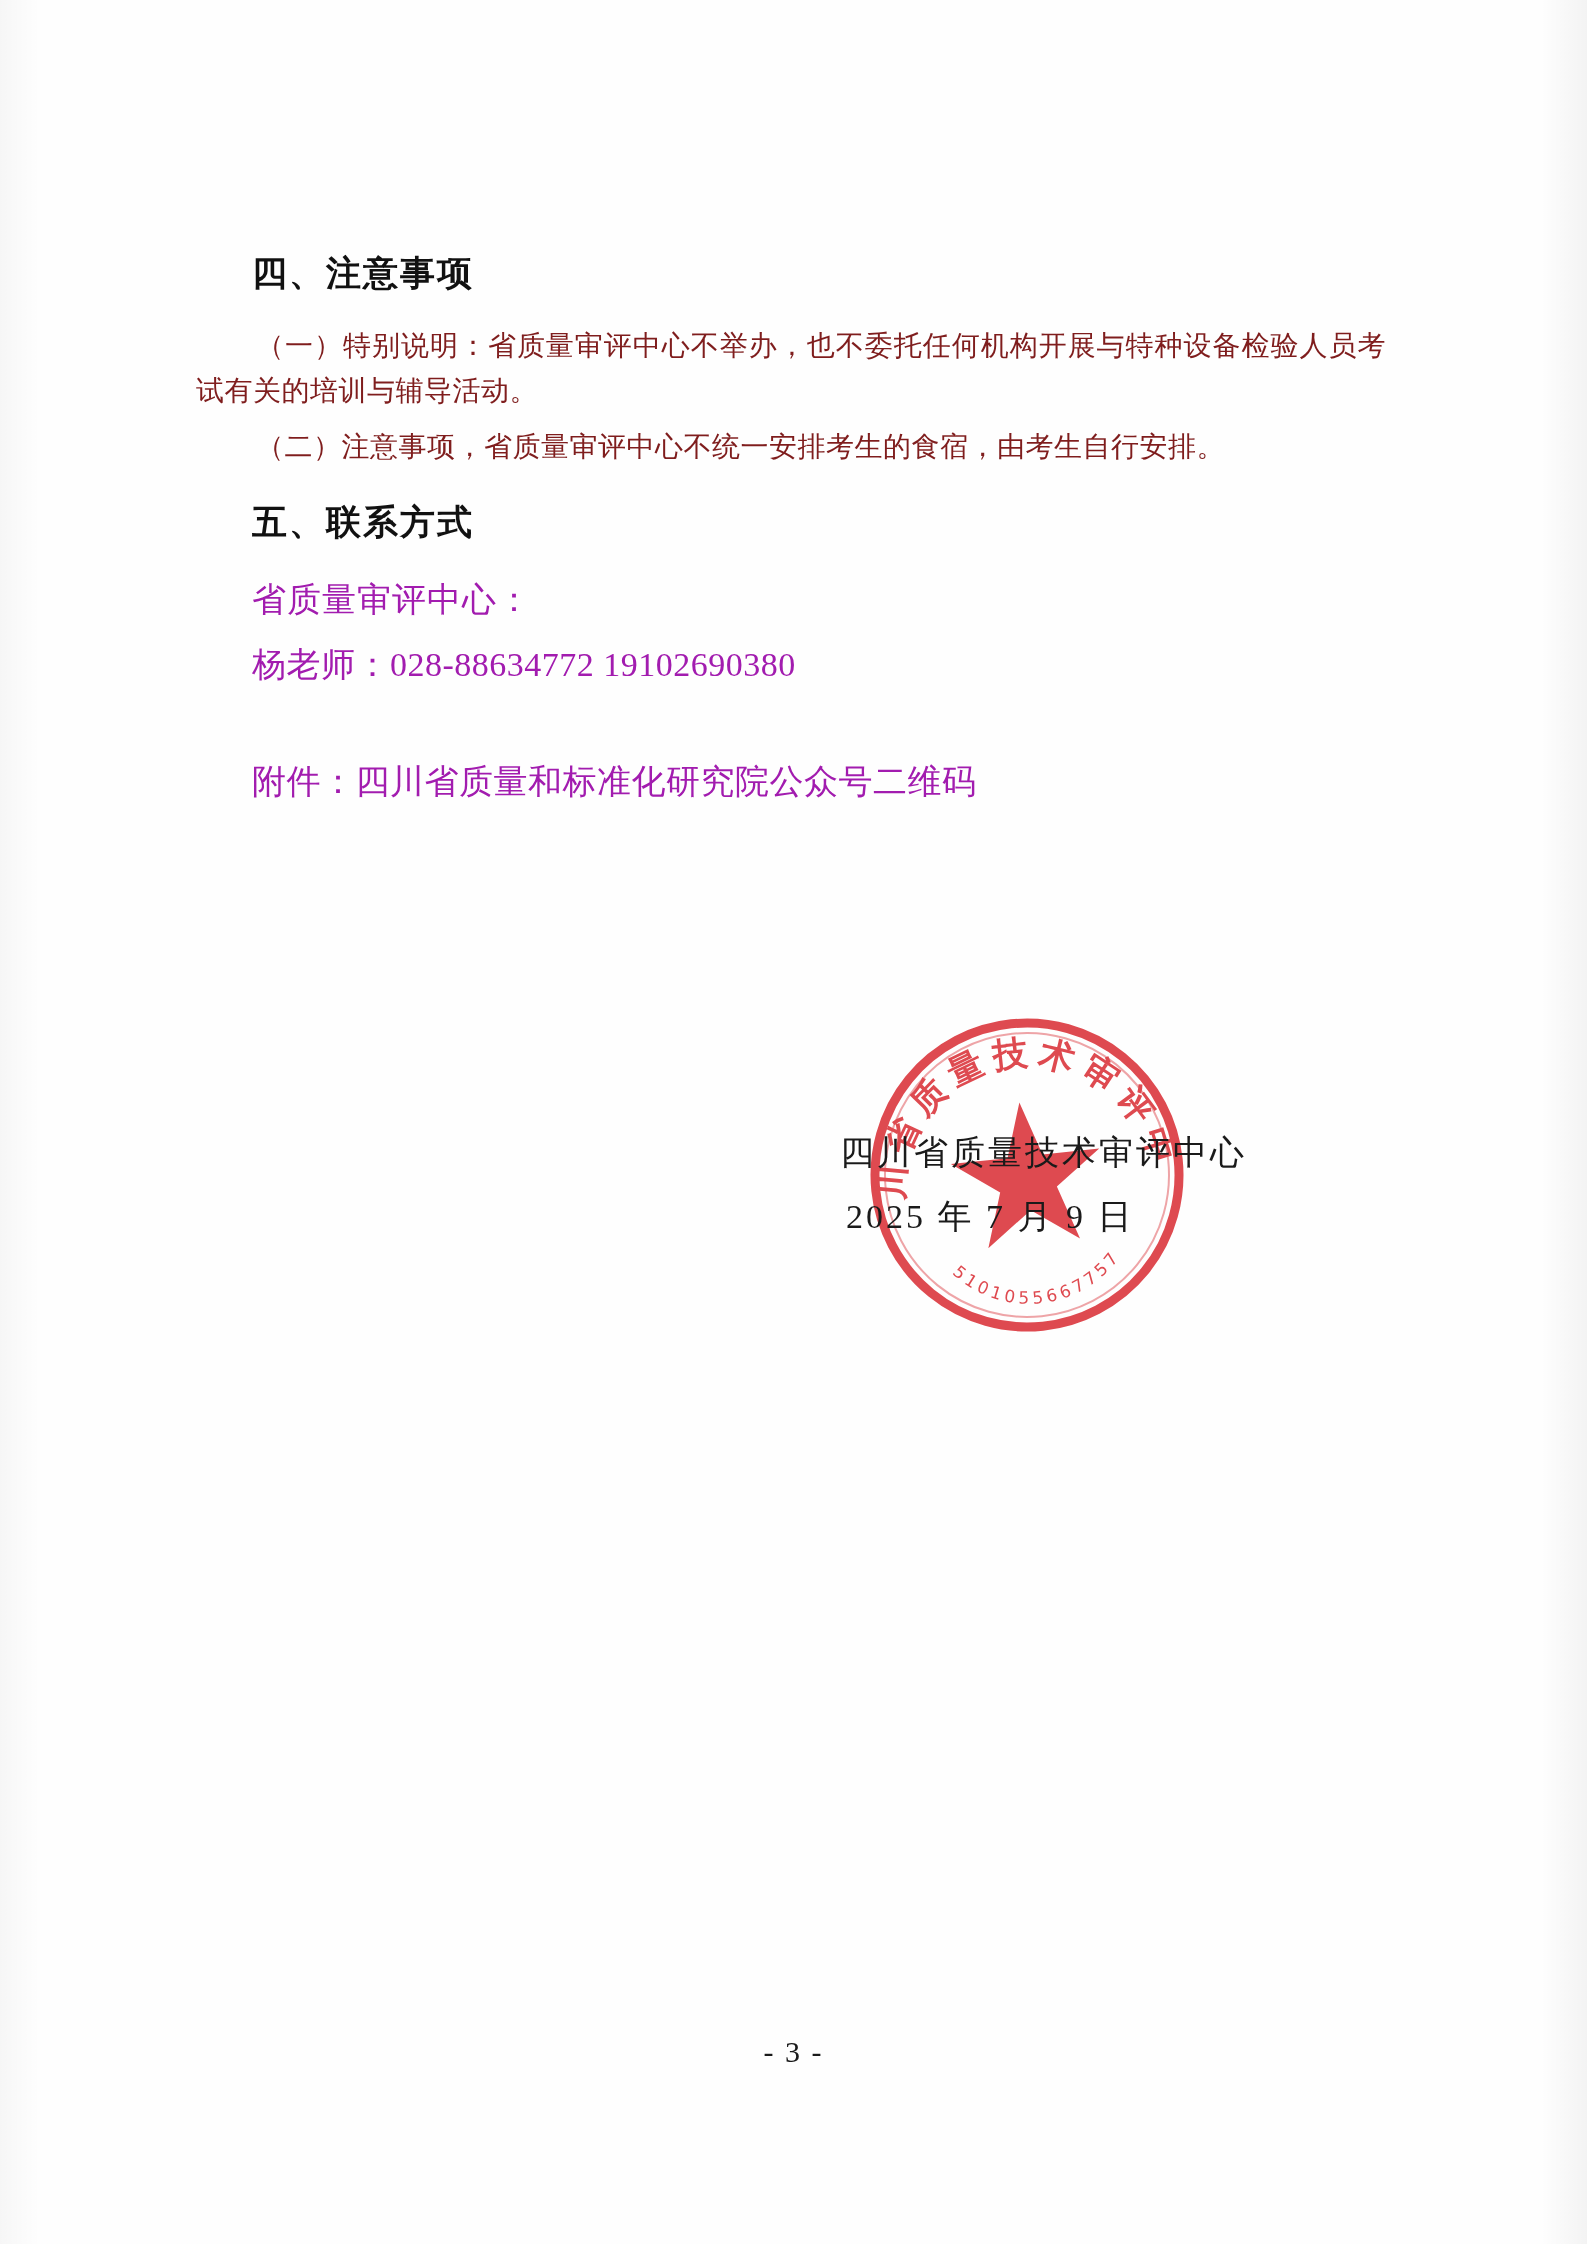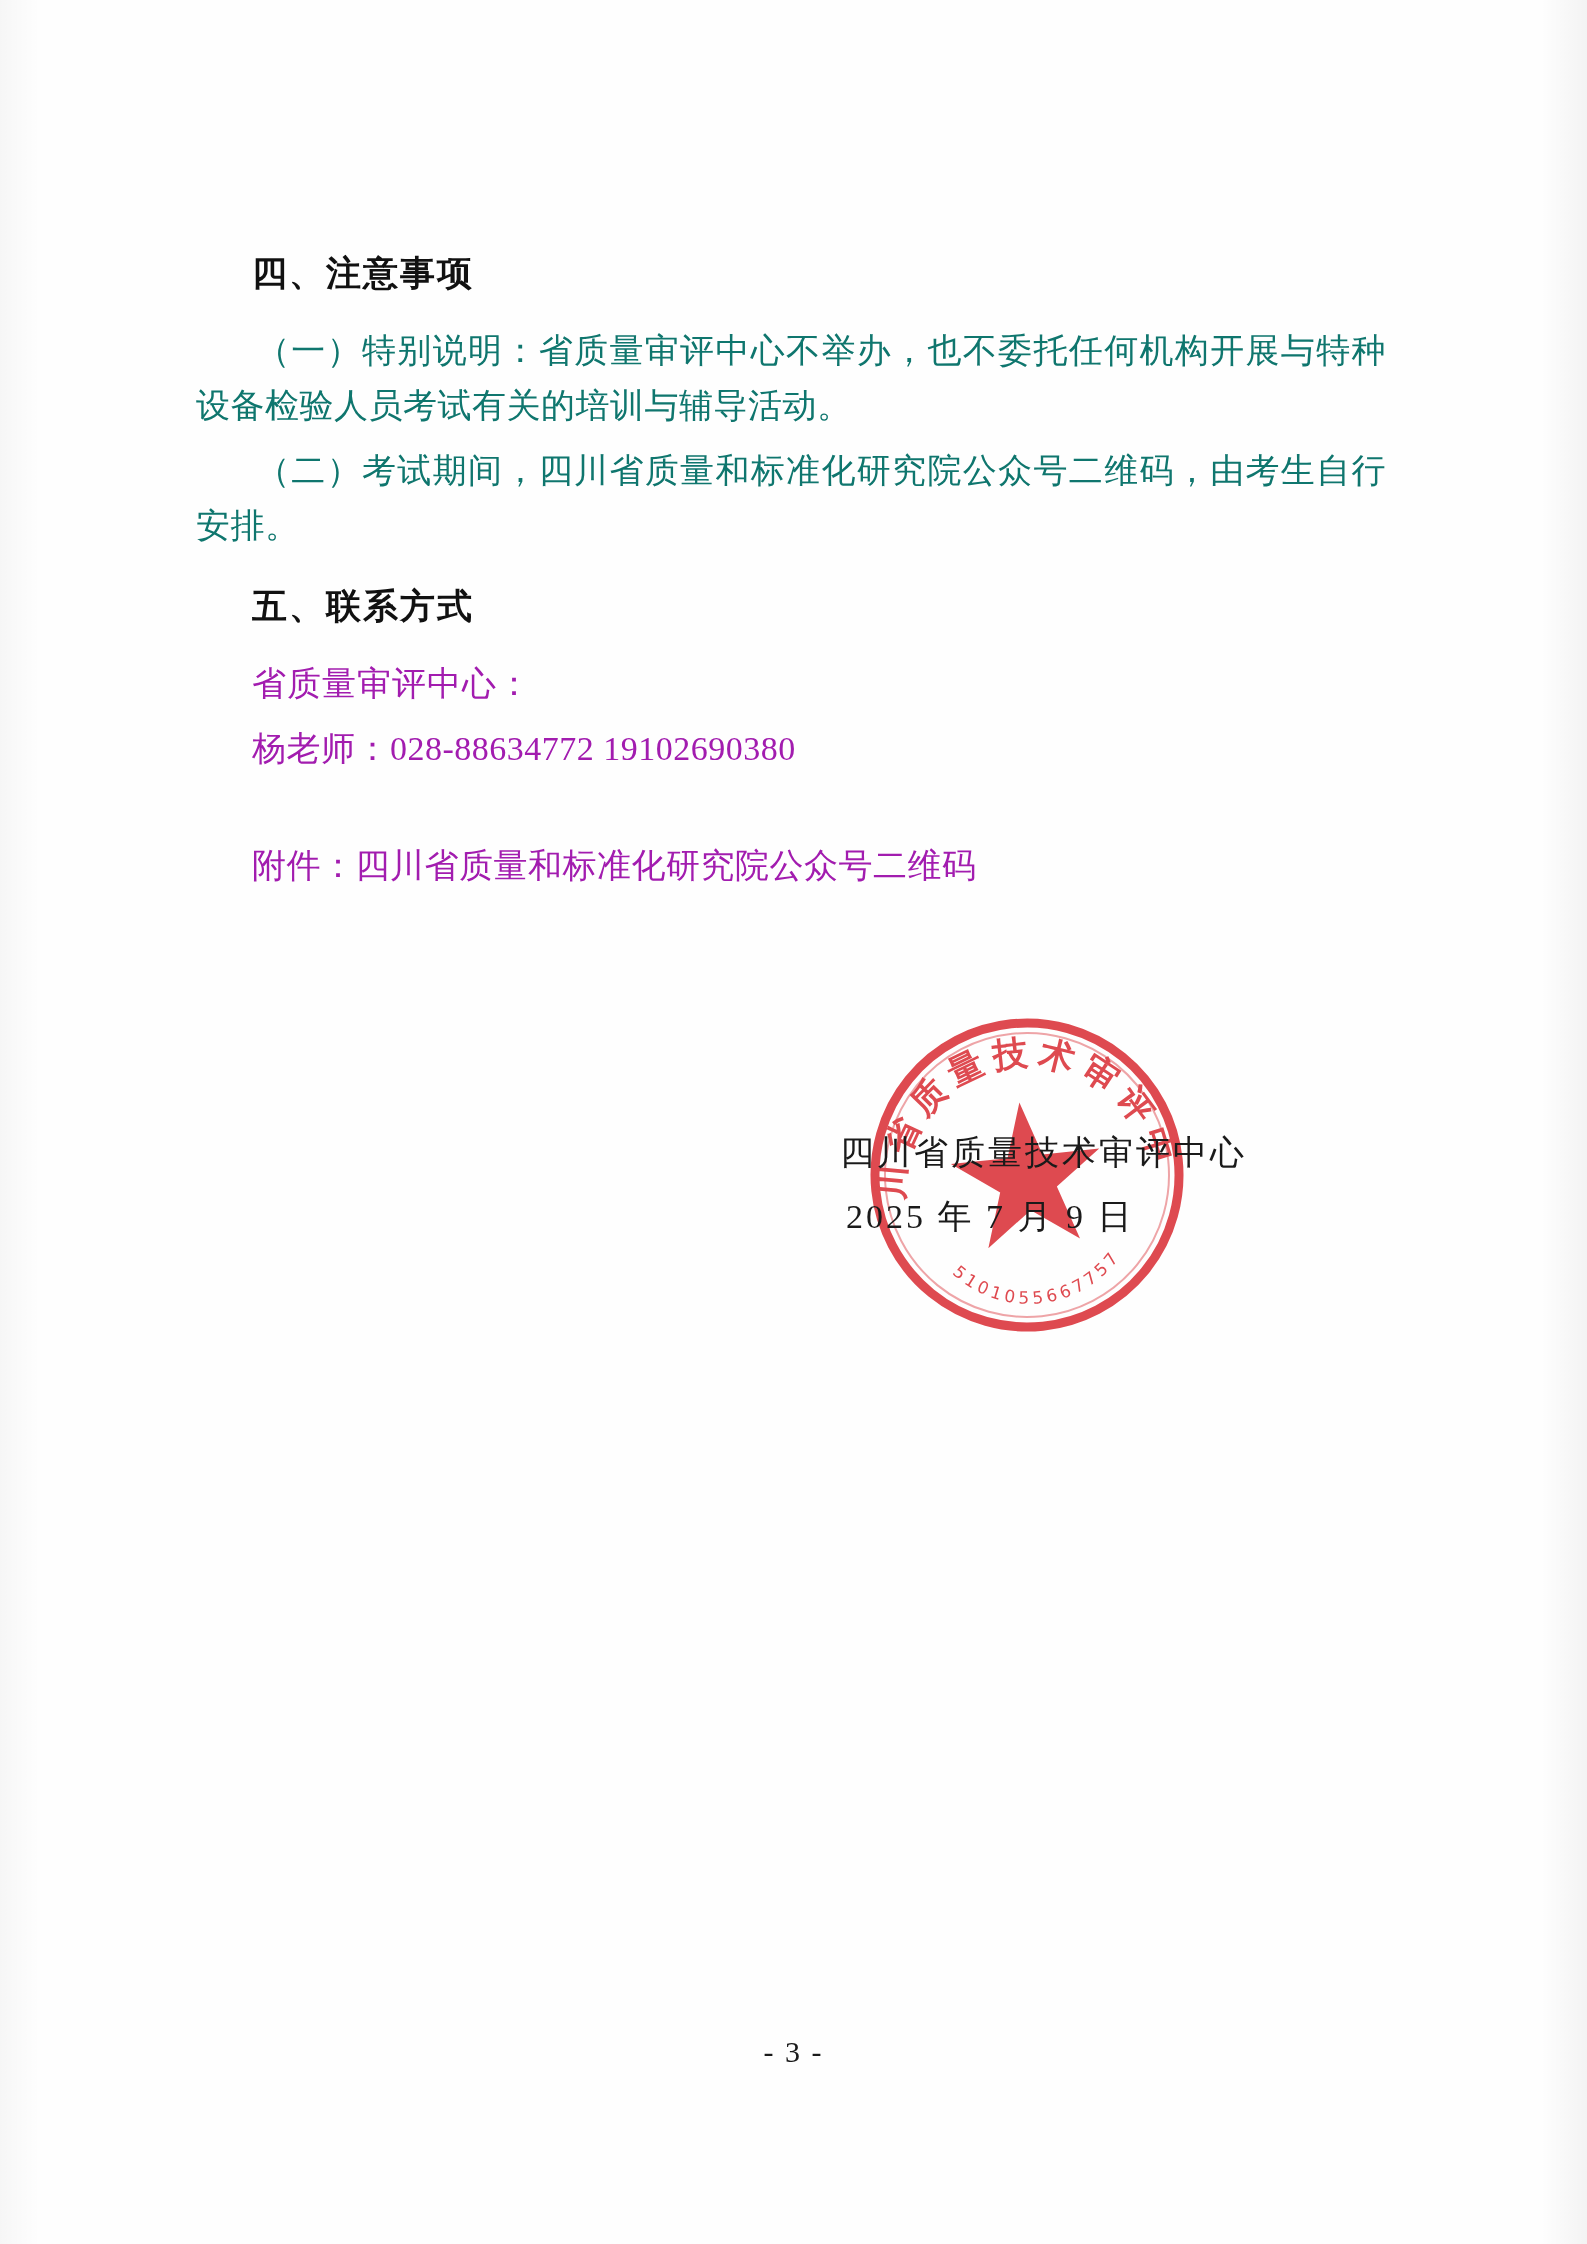--- a/index.html
+++ b/index.html
@@ -54,26 +54,26 @@
     letter-spacing: 2px;
     margin: 0 0 26px 0;
     padding-left: 56px;
     color: #111;
   }
   .heading.second {
     margin-top: 30px;
   }
 
   .para {
-    font-size: 34px;
+    font-size: 28px;
     line-height: 1.62;
     margin: 0 0 10px 0;
     text-align: justify;
     letter-spacing: 0.5px;
-    color: #0f766e;
+    color: #7f1d1d;
   }
   .para.indent {
     text-indent: 60px;
   }
   .line {
     font-size: 34px;
     line-height: 1.62;
     margin: 0 0 10px 0;
     padding-left: 56px;
     letter-spacing: 0.5px;
@@ -144,21 +144,21 @@
 <body>
 
 <div class="page">
 
   <div class="content">
 
     <h2 class="heading">四、注意事项</h2>
 
     <p class="para indent">（一）特别说明：省质量审评中心不举办，也不委托任何机构开展与特种设备检验人员考试有关的培训与辅导活动。</p>
 
-    <p class="para indent">（二）考试期间，四川省质量和标准化研究院公众号二维码，由考生自行安排。</p>
+    <p class="para indent">（二）注意事项，省质量审评中心不统一安排考生的食宿，由考生自行安排。</p>
 
     <h2 class="heading second">五、联系方式</h2>
 
     <p class="line contact-name">省质量审评中心：</p>
 
     <p class="line phone">杨老师：028-88634772    19102690380</p>
 
     <div class="gap"></div>
 
     <p class="line">附件：四川省质量和标准化研究院公众号二维码</p>

